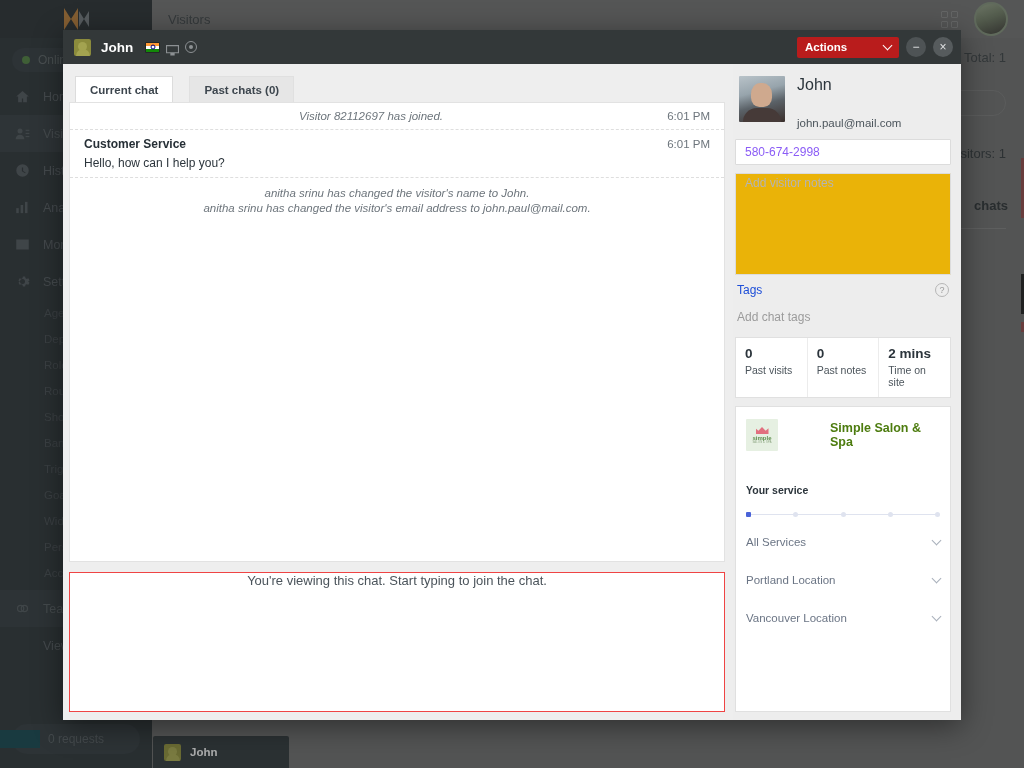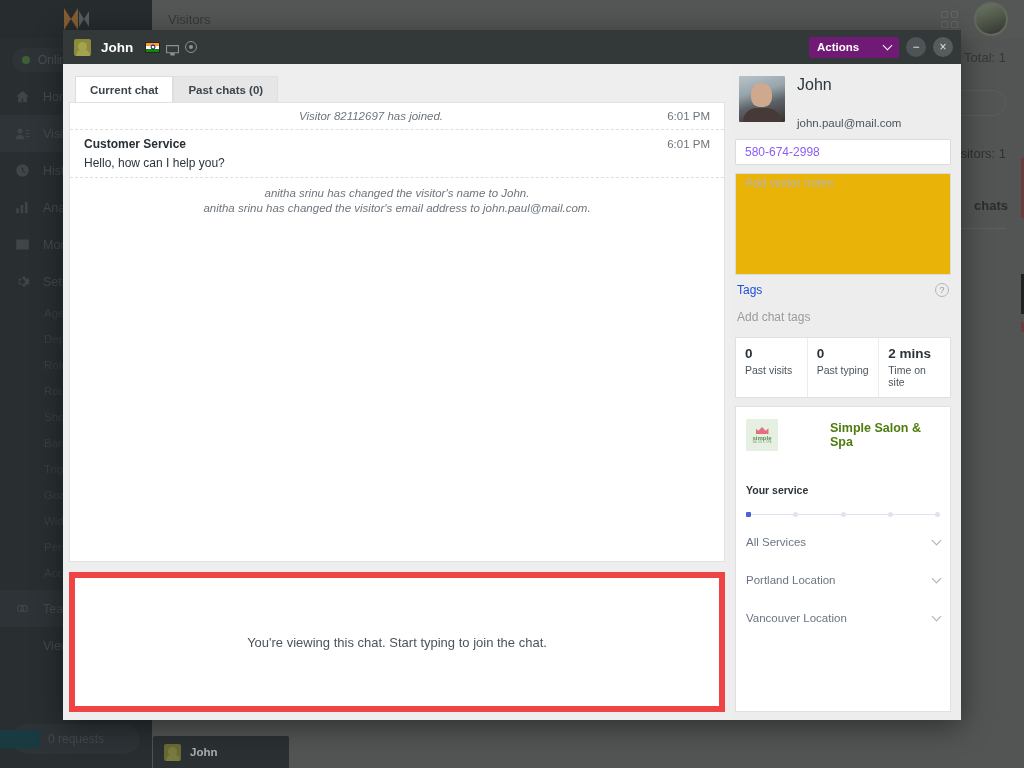--- a/index.html
+++ b/index.html
@@ -160,21 +160,21 @@
   .glob-ico {
     width: 12px; height: 12px; border-radius: 50%;
     border: 1.7px solid #8c9093; position: relative;
   }
   .glob-ico::after {
     content: ""; position: absolute; left: 50%; top: 50%; transform: translate(-50%,-50%);
     width: 4px; height: 4px; border-radius: 50%; background: #8c9093;
   }
   .cw-spacer { flex: 1; }
   .actions-btn {
-    width: 90px; height: 21px; background: #701a75; border: none; border-radius: 2px;
+    width: 102px; height: 21px; background: #b91c1c; border: none; border-radius: 2px;
     color: #fff; font-size: 11.5px; font-weight: bold;
     font-family: "Liberation Sans", sans-serif;
     display: flex; align-items: center; padding: 0 8px; cursor: pointer;
     position: relative;
   }
   .actions-caret {
     position: absolute; right: 8px; width: 7px; height: 7px;
     border-right: 1.6px solid #fff; border-bottom: 1.6px solid #fff;
     transform: translateY(-2px) rotate(45deg);
   }
@@ -184,21 +184,21 @@
     display: flex; align-items: center; justify-content: center;
     color: #dfe1e2; font-size: 12px; line-height: 1;
     font-family: "Liberation Sans", sans-serif;
   }
   .win-btn.close { background: #565b5d; }
 
   .cw-body { flex: 1; display: flex; background: #eeeeee; min-height: 0; }
 
   
   .chat-col { flex: 1; display: flex; flex-direction: column; padding: 6px 8px 8px 6px; min-width: 0; }
-  .tabs { display: flex; gap: 0; padding: 6px 0 0 6px; height: 32px; }
+  .tabs { display: flex; gap: 16px; padding: 6px 0 0 6px; height: 32px; }
   .tab {
     height: 26px; padding: 0 14px; display: flex; align-items: center;
     font-size: 11.5px; font-weight: bold; color: #3d464e;
     border: 1px solid #e0e0e0; border-bottom: none; cursor: pointer;
     background: #e6e6e6;
   }
   .tab.active { background: #ffffff; border-color: #dcdcdc; }
 
   .transcript {
     flex: 1 1 auto; background: #fff; border: 1px solid #e2e2e2;
@@ -212,22 +212,22 @@
     flex: 1; text-align: center; font-size: 11.5px; font-style: italic; color: #6d757c;
   }
   .msg-time { font-size: 11.5px; color: #6d757c; width: 52px; text-align: right; flex: 0 0 52px; }
   .agent-head { display: flex; align-items: baseline; }
   .agent-name { flex: 1; font-size: 12px; font-weight: bold; color: #262f36; }
   .agent-body { font-size: 12px; color: #2c353c; margin-top: 5px; }
   .sys-block { padding: 8px 14px 10px; text-align: center; }
   .sys-block div { font-size: 11.5px; font-style: italic; color: #6d757c; line-height: 1.28; }
 
   .composer {
-    flex: 0 0 140px; margin-top: 10px; background: #fff; border: 6px solid #ef4444;
-    display: flex; align-items: center; justify-content: center;
+    flex: 0 0 140px; margin-top: 10px; background: #fff; border: 1px solid #ef4444;
+    display: flex; justify-content: center;
   }
   .composer-hint { font-size: 13px; color: #4b545b; }
 
   
   .visitor-col {
     flex: 0 0 228px; background: #ededed; padding: 8px 10px 8px 2px;
     display: flex; flex-direction: column; gap: 8px; overflow: hidden;
   }
   .vp-head { display: flex; gap: 12px; align-items: flex-start; padding: 4px 2px 2px 4px; }
   .vp-photo {
@@ -524,21 +524,21 @@
         </div>
         <input class="tags-input" placeholder="Add chat tags" style="">
 
         <div class="stats">
           <div class="stat">
             <div class="stat-val">0</div>
             <div class="stat-lbl">Past visits</div>
           </div>
           <div class="stat">
             <div class="stat-val">0</div>
-            <div class="stat-lbl">Past typing</div>
+            <div class="stat-lbl">Past notes</div>
           </div>
           <div class="stat">
             <div class="stat-val">2 mins</div>
             <div class="stat-lbl">Time on site</div>
           </div>
         </div>
 
         <div class="widget">
           <div class="brand-row">
             <span class="brand-logo">

